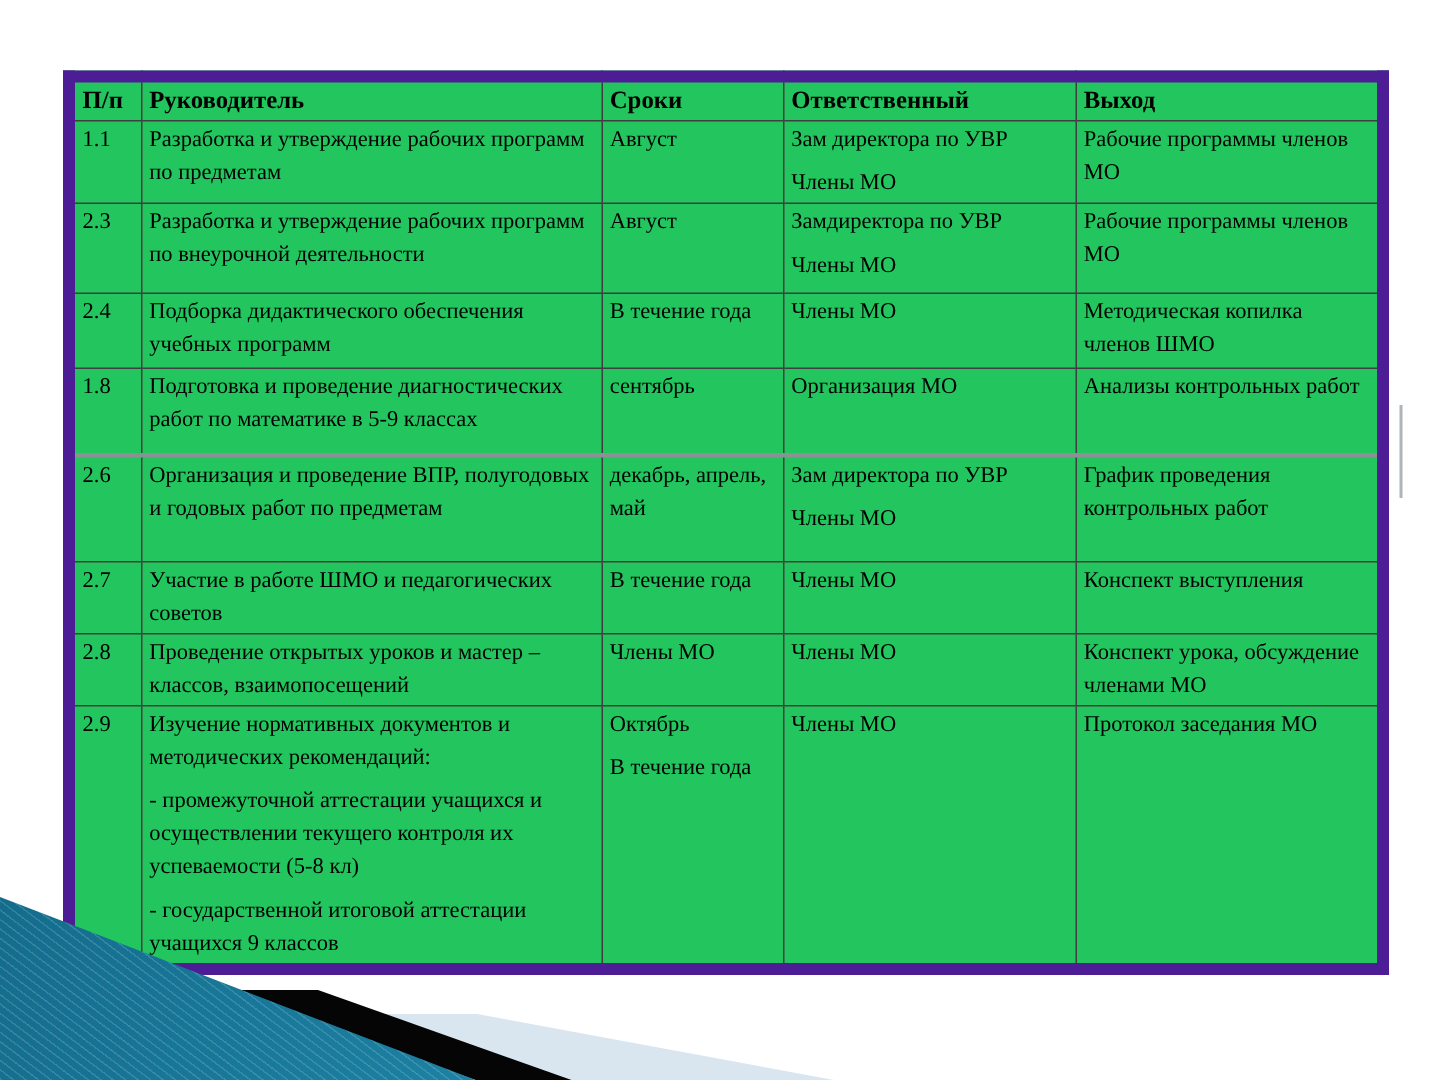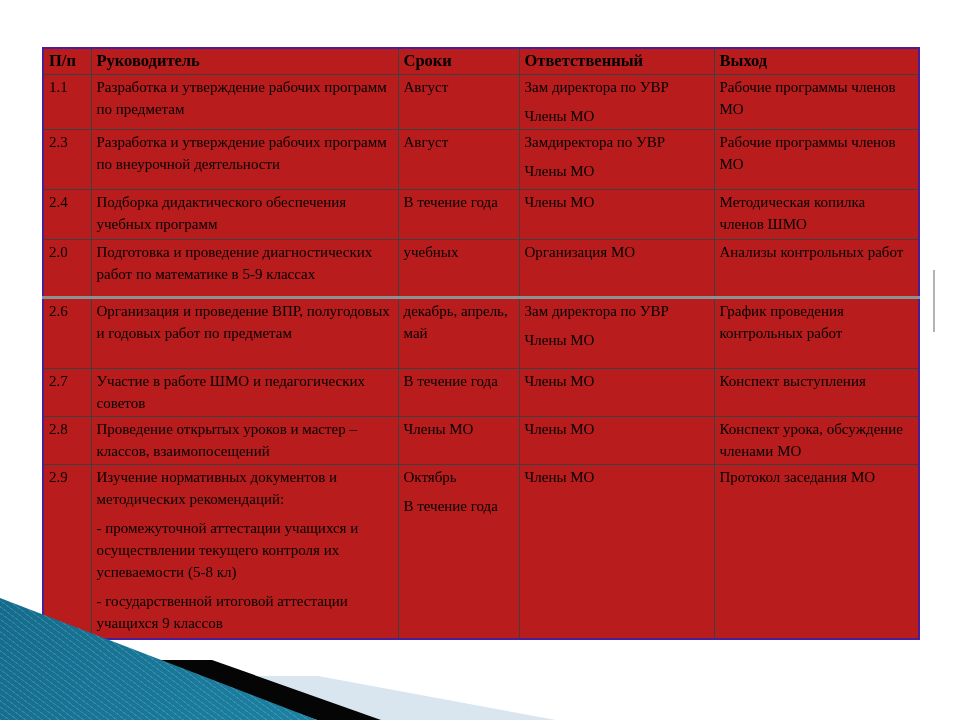--- a/index.html
+++ b/index.html
@@ -7,22 +7,22 @@
     width: 960px; height: 720px;
     background: #ffffff;
     font-family: "Liberation Serif", "DejaVu Serif", serif;
     position: relative; overflow: hidden;
   }
   .slide { position: absolute; inset: 0; width: 960px; height: 720px; }
 
   table.plan {
     position: absolute; left: 42px; top: 47px; width: 876px;
     border-collapse: collapse; table-layout: fixed;
-    background: #b91c1c;
-    border: 2px solid #4c1d95;
+    background: #22c55e;
+    border: 8px solid #4c1d95;
   }
   table.plan th, table.plan td {
     border: 1px solid #3f3f3f;
     vertical-align: top; text-align: left;
     padding: 1px 5px 2px 5px;
     font-size: 15px; line-height: 22px; color: #000;
     overflow: hidden;
   }
   table.plan th {
     font-size: 16.5px; font-weight: bold; line-height: 23px;
@@ -126,27 +126,27 @@
           </td>
           <td>
             <div class="para">Члены МО</div>
           </td>
           <td>
             <div class="para">Методическая копилка членов ШМО</div>
           </td>
         </tr>
         <tr class="thick-bottom" style="height: 58px;">
           <td>
-            <div class="para">2.0</div>
+            <div class="para">1.8</div>
           </td>
           <td>
             <div class="para">Подготовка и проведение диагностических работ по математике в 5-9 классах</div>
           </td>
           <td>
-            <div class="para">учебных</div>
+            <div class="para">сентябрь</div>
           </td>
           <td>
             <div class="para">Организация МО</div>
           </td>
           <td>
             <div class="para">Анализы контрольных работ</div>
           </td>
         </tr>
         <tr style="height: 71px; margin-top: 16px;">
           <td>

